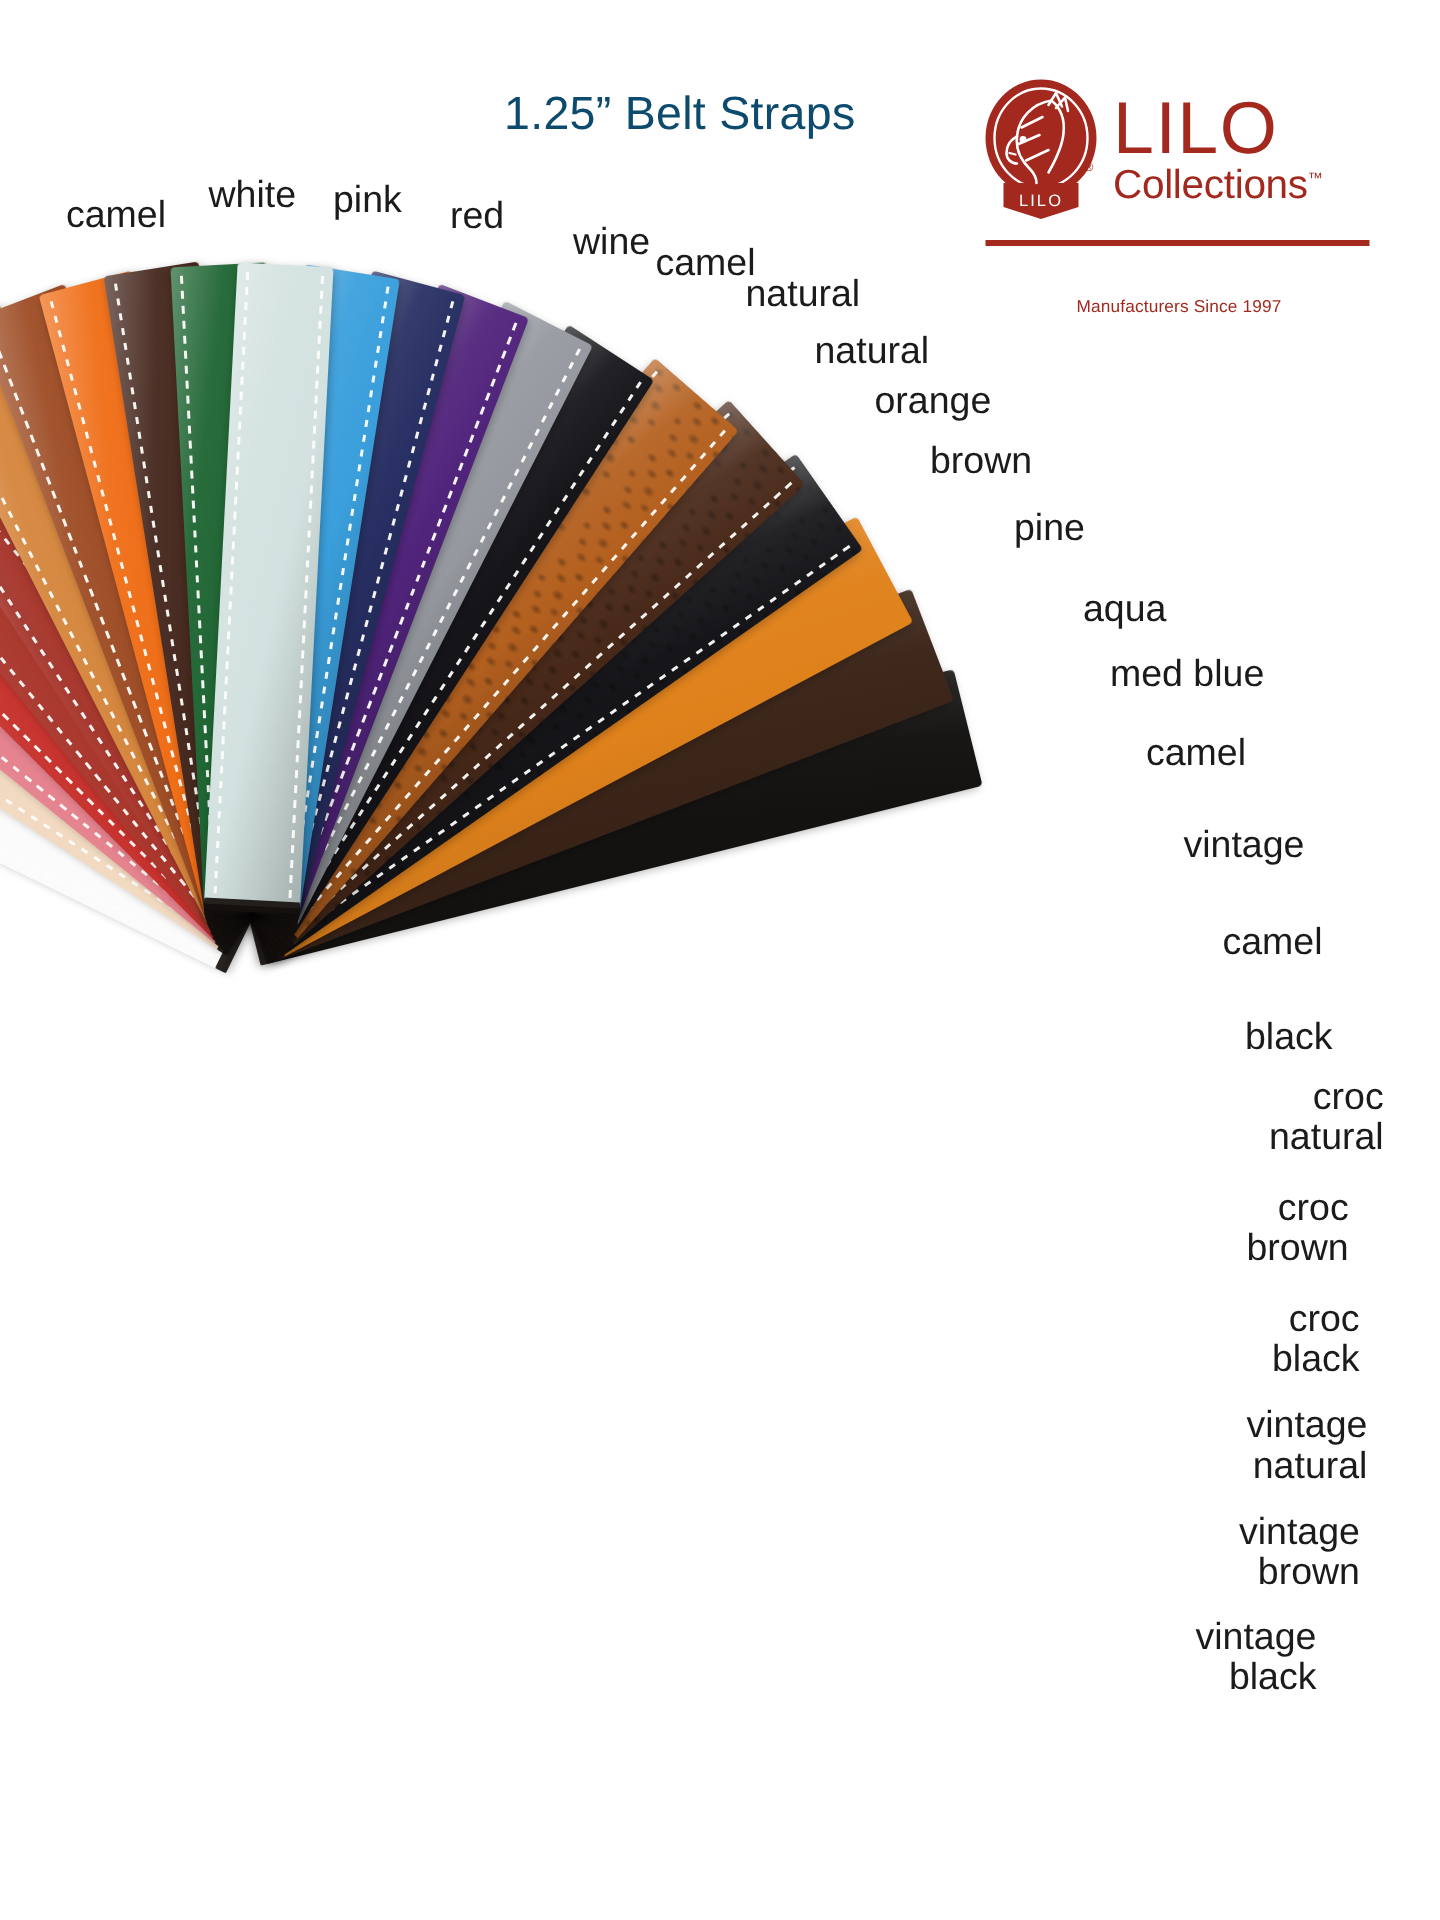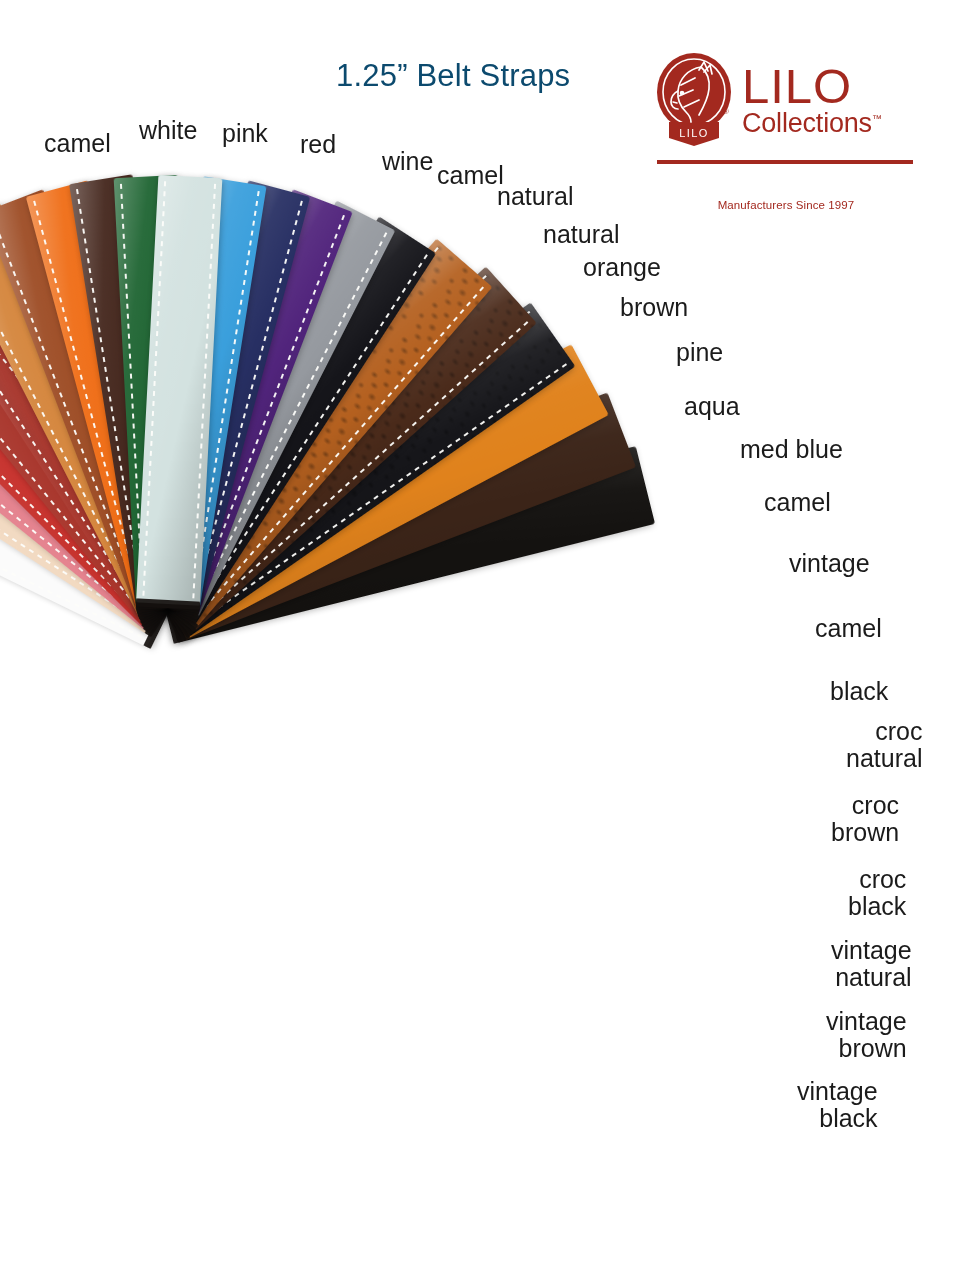--- a/index.html
+++ b/index.html
@@ -346,21 +346,21 @@
       </div>
       <div class="lbl" style="left: 583px; top: 255px;">
         <div>orange</div>
       </div>
       <div class="lbl" style="left: 620px; top: 295px;">
         <div>brown</div>
       </div>
       <div class="lbl" style="left: 676px; top: 340px;">
         <div>pine</div>
       </div>
-      <div class="lbl" style="left: 684px; top: 394px;">
+      <div class="lbl" style="left: 722px; top: 394px;">
         <div>aqua</div>
       </div>
       <div class="lbl" style="left: 740px; top: 437px;">
         <div>med blue</div>
       </div>
       <div class="lbl" style="left: 764px; top: 490px;">
         <div>camel</div>
       </div>
       <div class="lbl" style="left: 789px; top: 551px;">
         <div>vintage</div>

